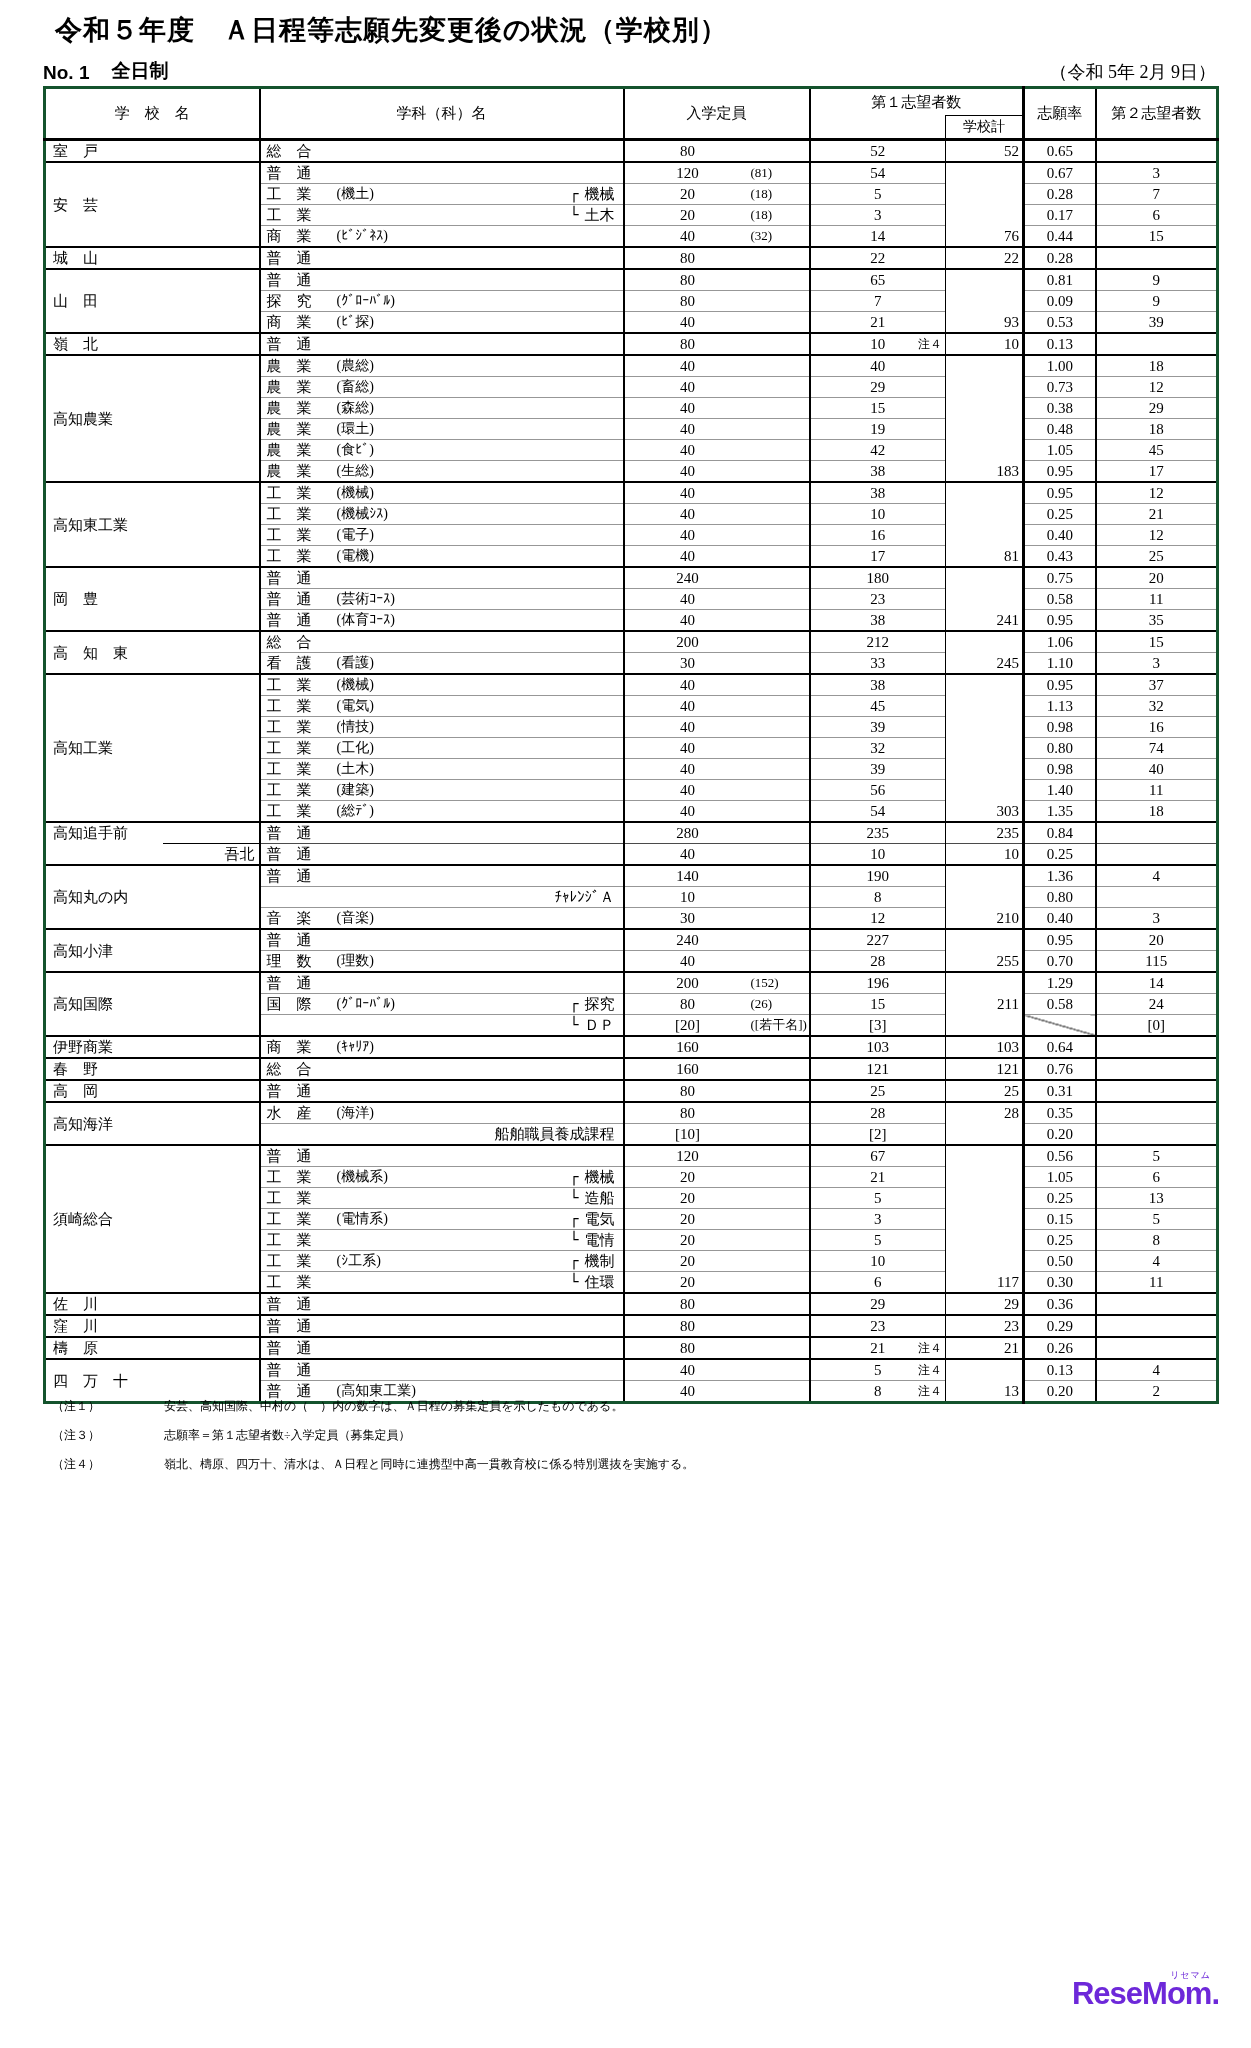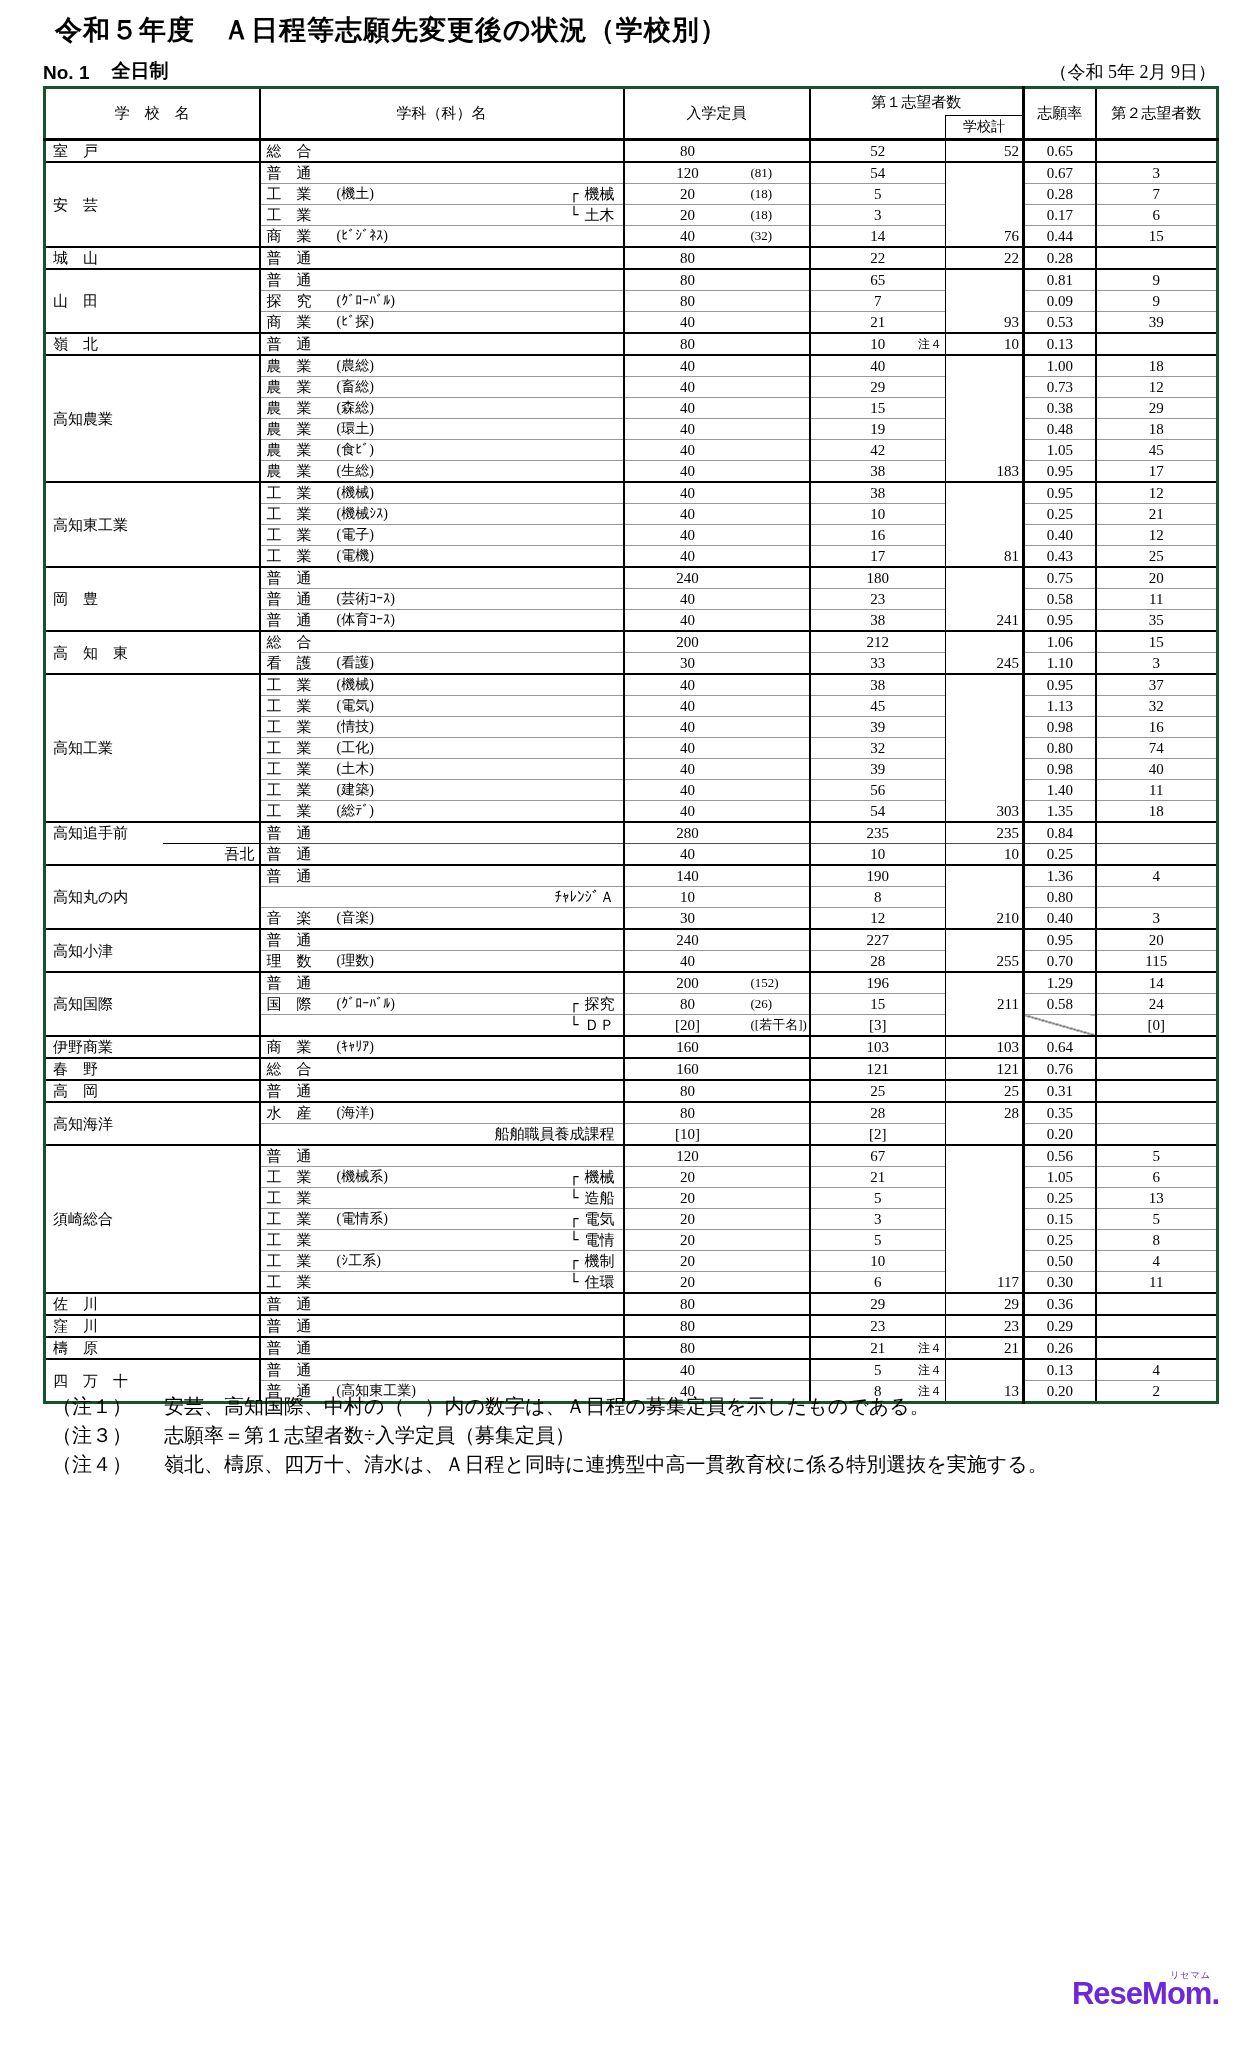--- a/index.html
+++ b/index.html
@@ -85,21 +85,21 @@
 
   td.c-total{text-align:right;padding-right:3px;}
   td.c-rate{text-align:center;}
   td.c-rate.slash{
     background-image:linear-gradient(to top right,transparent 48%,#777 48%,#777 52%,transparent 52%);
   }
   td.c-app2{text-align:center;}
 
   
   .notes{position:absolute;left:52px;top:1392px;width:1160px;list-style:none;margin:0;padding:0;}
-  .notes li{display:flex;height:29px;line-height:29px;font-size:20px;}
+  .notes li{display:flex;height:29px;line-height:29px;font-size:12px;}
   .notes .nlabel{width:112px;flex:none;}
   .notes .ntext{flex:1;}
 
   
   .watermark{
     position:absolute;right:32px;top:1976px;
     font-family:"Liberation Sans","DejaVu Sans",sans-serif;
     font-weight:bold;font-size:31px;color:#6d28d9;letter-spacing:-1px;
   }
   .watermark .wm-ruby{

